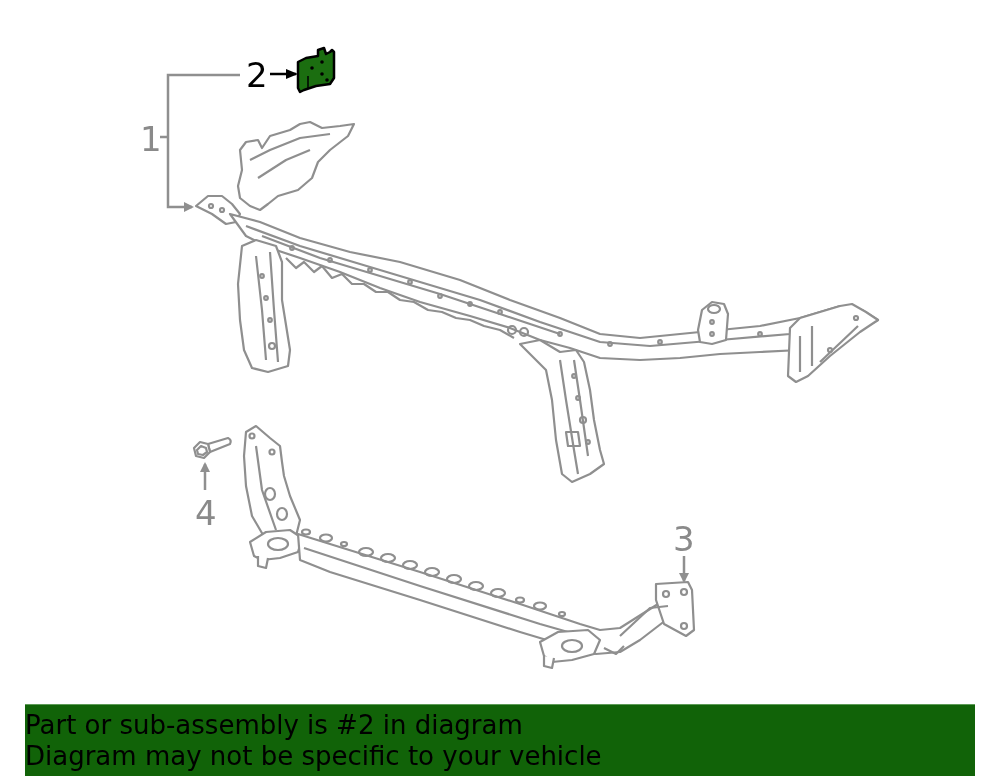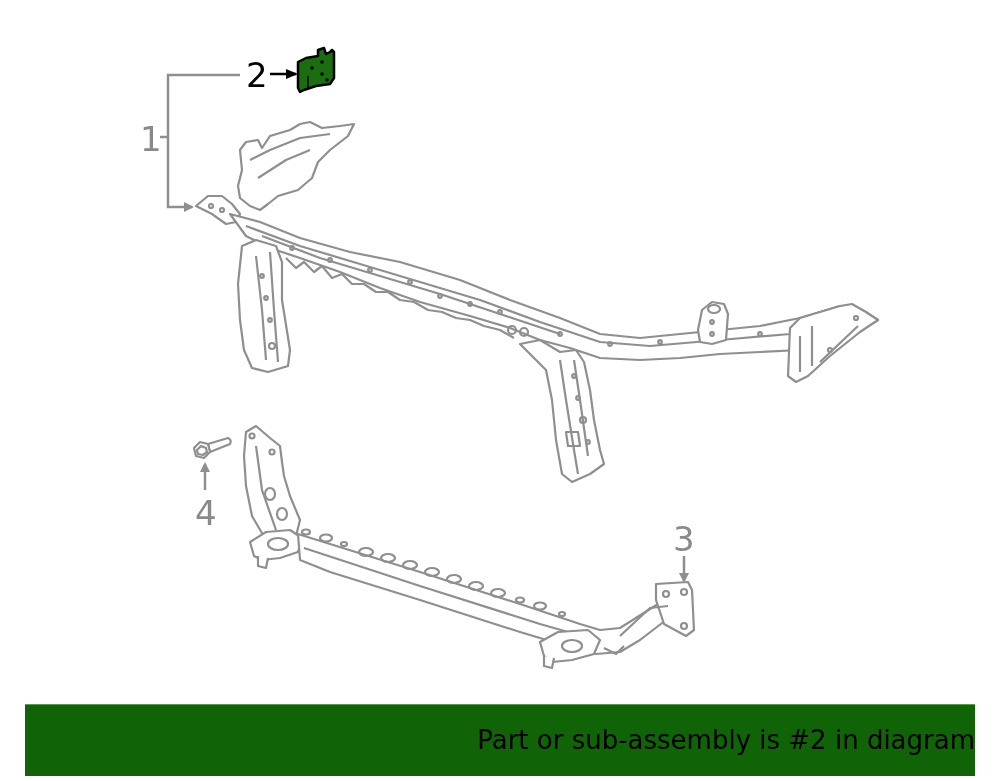--- a/index.html
+++ b/index.html
@@ -3,21 +3,21 @@
   <meta charset="utf-8">
   <style>
     html, body { margin: 0; padding: 0; background: #ffffff; }
     body { width: 1000px; height: 781px; position: relative; overflow: hidden; font-family: "DejaVu Sans", sans-serif; }
     #diagram { position: absolute; left: 0; top: 0; width: 1000px; height: 700px; }
     .callout { position: absolute; font-family: "DejaVu Sans", sans-serif; font-size: 34px; line-height: 34px; }
     .callout.gray { color: #8a8a8a; }
     .callout.black { color: #000000; }
     #banner {
       position: absolute; left: 25px; top: 704px; width: 950px; height: 71px;
-      background: #116308; color: #000000; text-align: right;
+      background: #116308; color: #000000; text-align: left;
       font-family: "DejaVu Sans", sans-serif; font-size: 26px; line-height: 31px;
       display: flex; flex-direction: column; justify-content: center;
       border-top: 1px solid #5d9b57;
     }
     #banner span { display: block; }
   </style>
 </head>
 <body>
 
 <svg id="diagram" width="1000" height="700" viewBox="0 0 1000 700" xmlns="http://www.w3.org/2000/svg">
@@ -163,13 +163,14 @@
   </g>
 </svg>
 
 <div class="callout gray" style="left:140px; top:122px;">1</div>
 <div class="callout black" style="left:246px; top:58px;">2</div>
 <div class="callout gray" style="left:673px; top:522px;">3</div>
 <div class="callout gray" style="left:195px; top:496px;">4</div>
 
 <div id="banner">
   <span>Part or sub-assembly is #2 in diagram</span>
+  <span>Diagram may not be specific to your vehicle</span>
 </div>
 
 </body></html>

